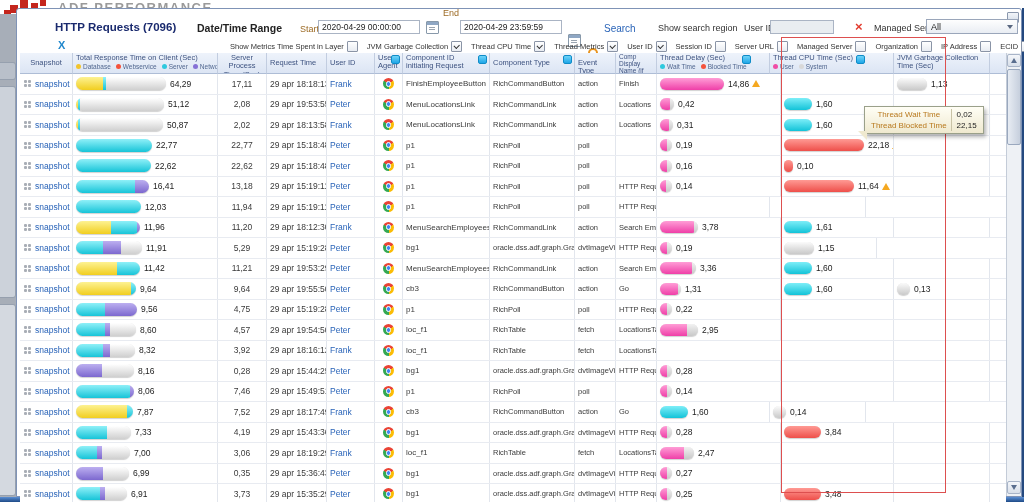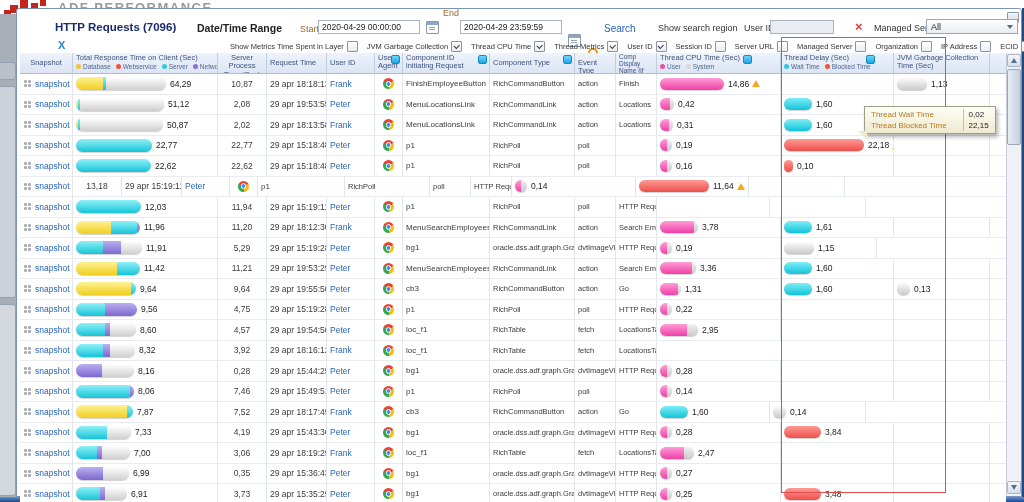--- a/index.html
+++ b/index.html
@@ -84,21 +84,21 @@
         border:1px solid #a8b4c8;box-sizing:border-box;display:flex;align-items:center;justify-content:center;border-radius:2px;}
   .tri-up{width:0;height:0;border-left:3.5px solid transparent;border-right:3.5px solid transparent;border-bottom:5px solid #5a6e8e;}
   .tri-dn{width:0;height:0;border-left:3.5px solid transparent;border-right:3.5px solid transparent;border-top:5px solid #5a6e8e;}
   #sb-thumb{left:1007px;top:69px;width:14px;height:76px;background:linear-gradient(90deg,#e7ecf3,#c6cfdd);
         border:1px solid #9aa8be;border-radius:2px;box-sizing:border-box;}
   
   #redrect{left:781px;top:37px;width:163px;height:454px;border:1.5px solid #dd4f4f;pointer-events:none;z-index:7;}
   #tooltip{left:864px;top:106px;z-index:8;border:1px solid #9aa08a;background:linear-gradient(#fffef5,#efe9cf);
         box-shadow:2px 3px 4px rgba(0,0,0,.3);padding:2px 4px;font-size:8px;color:#222;}
   #tooltip .trows{display:grid;grid-template-columns:auto auto;column-gap:0;}
-  #tooltip .tl{text-align:left;color:#b8791e;padding:1px 16px 1px 2px;border-right:1px solid #c9c3a6;}
+  #tooltip .tl{text-align:center;color:#b8791e;padding:1px 4px 1px 2px;border-right:1px solid #c9c3a6;}
   #tooltip .tv{padding:1px 2px 1px 5px;}
   #tipptr{position:absolute;left:-7px;bottom:-7px;width:0;height:0;
         border-top:9px solid #efe9cf;border-left:9px solid transparent;}
 </style>
 </head>
 <body>
 
 
 
 
@@ -220,56 +220,56 @@
     <div class="th" style="width:87px;">
       <div style="width:70px;">Component ID initiating Request</div>
       <span class="info"></span>
     </div>
     <div class="th" style="width:85px;padding-top:6px;">
       <div>Component Type</div>
       <span class="info"></span>
     </div>
     <div class="th" style="width:41px;padding-top:6px;">Event Type</div>
     <div class="th small" style="width:41px;">Comp Display Name (if present)</div>
+    <div class="th" style="width:113px;">
+      <div>Thread Delay (Sec)</div>
+      <div class="legend" id="legend-delay">
+          <span style="display: inline-flex; align-items: center;"><span class="dot" style="background: rgb(47, 201, 222);"></span>Wait Time</span>
+          <span style="display: inline-flex; align-items: center;"><span class="dot" style="background: rgb(244, 83, 60);"></span>Blocked Time</span>
+        </div>
+      <span class="info" style="right:18px;"></span>
+    </div>
     <div class="th" style="width:124px;">
       <div>Thread CPU Time (Sec)</div>
       <div class="legend" id="legend-cpu">
           <span style="display: inline-flex; align-items: center;"><span class="dot" style="background: rgb(240, 77, 166);"></span>User</span>
           <span style="display: inline-flex; align-items: center;"><span class="dot" style="background: rgb(216, 216, 216);"></span>System</span>
         </div>
       <span class="info" style="right:28px;"></span>
     </div>
-    <div class="th" style="width:113px;">
-      <div>Thread Delay (Sec)</div>
-      <div class="legend" id="legend-delay">
-          <span style="display: inline-flex; align-items: center;"><span class="dot" style="background: rgb(47, 201, 222);"></span>Wait Time</span>
-          <span style="display: inline-flex; align-items: center;"><span class="dot" style="background: rgb(244, 83, 60);"></span>Blocked Time</span>
-        </div>
-      <span class="info" style="right:18px;"></span>
-    </div>
     <div class="th" style="width:96px;">JVM Garbage Collection Time (Sec)</div>
     <div class="th" style="width:16px;border-right:none;"></div>
   </div>
   <div id="tbody">
       <div class="trow">
         <div class="td" style="width: 53px;">
           <a class="snaplink">
             <span class="snapic"></span>
             <span>snapshot</span>
           </a>
         </div>
         <div class="td" style="width: 145px;">
           <div class="cap cap-tall" style="width: 90px;">
             <span style="width: 30%; background: linear-gradient(rgb(253, 242, 146), rgb(241, 206, 31));"></span>
             <span style="width: 3%; background: linear-gradient(rgb(143, 240, 248), rgb(23, 196, 216));"></span>
             <span style="width: 67%; background: linear-gradient(rgb(255, 255, 255), rgb(207, 207, 207));"></span>
           </div>
           <span class="bval">64,29</span>
         </div>
-        <div class="td cen" style="width: 49px;">10,87</div>
+        <div class="td cen" style="width: 49px;">17,11</div>
         <div class="td" style="width: 60px;">29 apr 18:18:13</div>
         <div class="td" style="width: 48px;">
           <a class="link" style="font-size: 8.5px;">Frank</a>
         </div>
         <div class="td cen" style="width: 28px;">
           <div class="chrome"></div>
         </div>
         <div class="td" style="width: 87px; font-size: 8px;">FinishEmployeeButton</div>
         <div class="td tiny" style="width: 85px;">RichCommandButton</div>
         <div class="td tiny" style="width: 41px;">action</div>
@@ -459,20 +459,27 @@
         </div>
         <div class="td" style="width: 96px;"></div>
         <div class="td" style="width: 16px; border-right: none;"></div>
       </div>
       <div class="trow">
         <div class="td" style="width: 53px;">
           <a class="snaplink">
             <span class="snapic"></span>
             <span>snapshot</span>
           </a>
+        </div>
+        <div class="td" style="width: 145px;">
+          <div class="cap cap-tall" style="width: 73px;">
+            <span style="width: 81%; background: linear-gradient(rgb(143, 240, 248), rgb(23, 196, 216));"></span>
+            <span style="width: 19%; background: linear-gradient(rgb(188, 175, 240), rgb(124, 104, 207));"></span>
+          </div>
+          <span class="bval">16,41</span>
         </div>
         <div class="td cen" style="width: 49px;">13,18</div>
         <div class="td" style="width: 60px;">29 apr 15:19:11</div>
         <div class="td" style="width: 48px;">
           <a class="link" style="font-size: 8.5px;">Peter</a>
         </div>
         <div class="td cen" style="width: 28px;">
           <div class="chrome"></div>
         </div>
         <div class="td" style="width: 87px; font-size: 8px;">p1</div>

